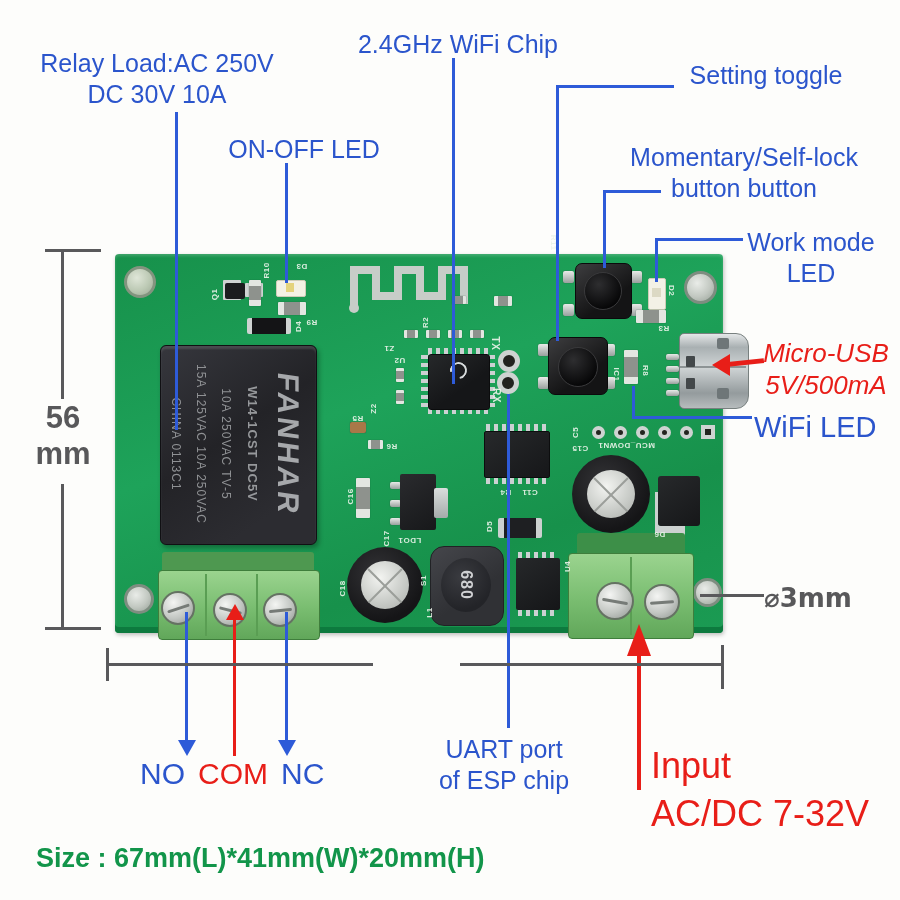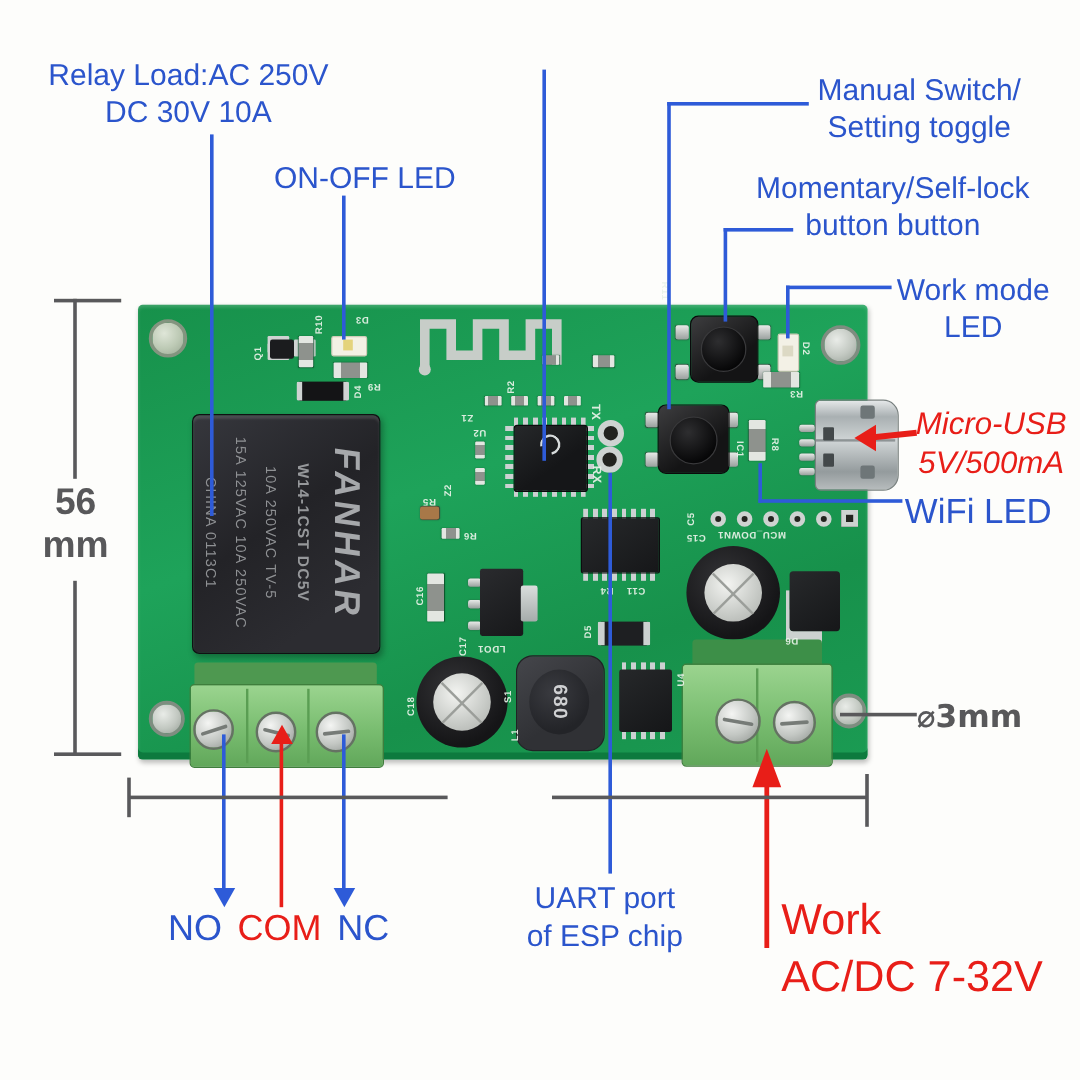--- a/index.html
+++ b/index.html
@@ -267,23 +267,23 @@
 
   <div class="gl" style="left:700px;top:594px;width:64px;height:3px;"></div>
 
   <div class="lbl blue ctr" style="left:22px;top:48px;width:270px;font-size:25px;">
     <div>Relay Load:AC 250V</div>
     <div>DC 30V 10A</div>
   </div>
 
   <div class="lbl blue ctr" style="left:214px;top:134px;width:180px;font-size:25px;">ON-OFF LED</div>
 
+  <div class="lbl blue ctr" style="left:340px;top:29px;width:236px;font-size:25px;">2.4GHz WiFi Chip</div>
 
   <div class="lbl blue ctr" style="left:652px;top:60px;width:228px;font-size:25px;">
-    <div>Manual Switch/</div>
     <div>Setting toggle</div>
   </div>
 
   <div class="lbl blue ctr" style="left:608px;top:142px;width:272px;font-size:25px;">
     <div>Momentary/Self-lock</div>
     <div>button button</div>
   </div>
 
   <div class="lbl blue ctr" style="left:738px;top:227px;width:146px;font-size:25px;">
     <div>Work mode</div>
@@ -299,23 +299,24 @@
 
   <div class="lbl blue ctr" style="left:418px;top:734px;width:172px;font-size:25px;">
     <div>UART port</div>
     <div>of ESP chip</div>
   </div>
 
   <div class="lbl blue" style="left:140px;top:756px;font-size:30px;">NO</div>
   <div class="lbl red" style="left:198px;top:756px;font-size:30px;">COM</div>
   <div class="lbl blue" style="left:281px;top:756px;font-size:30px;">NC</div>
 
-  <div class="lbl red" style="left:651px;top:744px;font-size:36px;">Work</div>
+  <div class="lbl red" style="left:651px;top:744px;font-size:36px;">Input</div>
   <div class="lbl red" style="left:651px;top:792px;font-size:36px;">AC/DC 7-32V</div>
 
+  <div class="lbl green" style="left:36px;top:842px;font-size:27px;font-weight:700;">Size : 67mm(L)*41mm(W)*20mm(H)</div>
 
   <div class="lbl gray ctr" style="left:28px;top:400px;width:70px;font-size:31px;font-weight:700;line-height:1.15;">
     <div>56</div>
     <div>mm</div>
   </div>
 
 
   <div class="lbl gray" style="left:764px;top:583px;font-size:26px;font-weight:700;font-family:'DejaVu Sans',sans-serif;">⌀3mm</div>
 
 </div>

